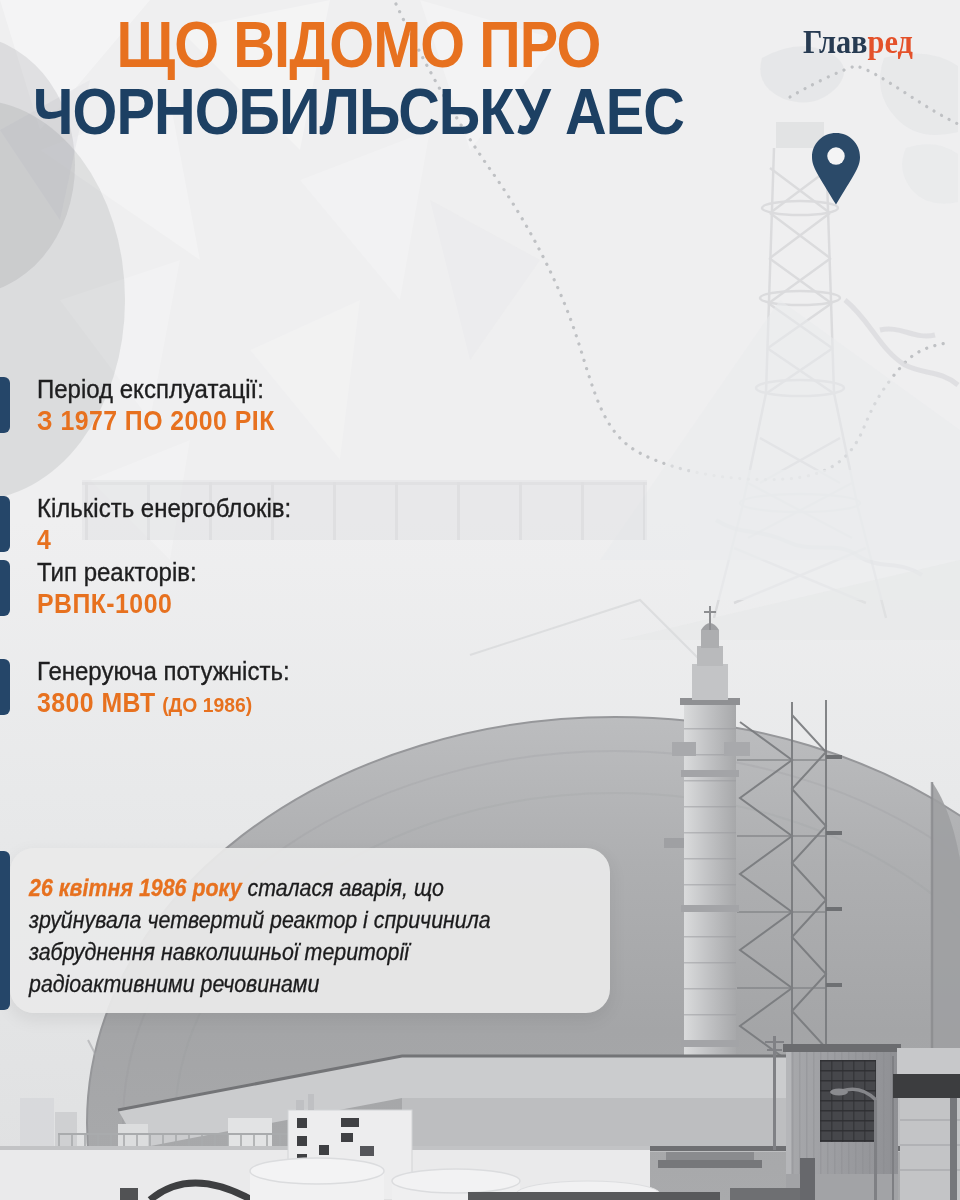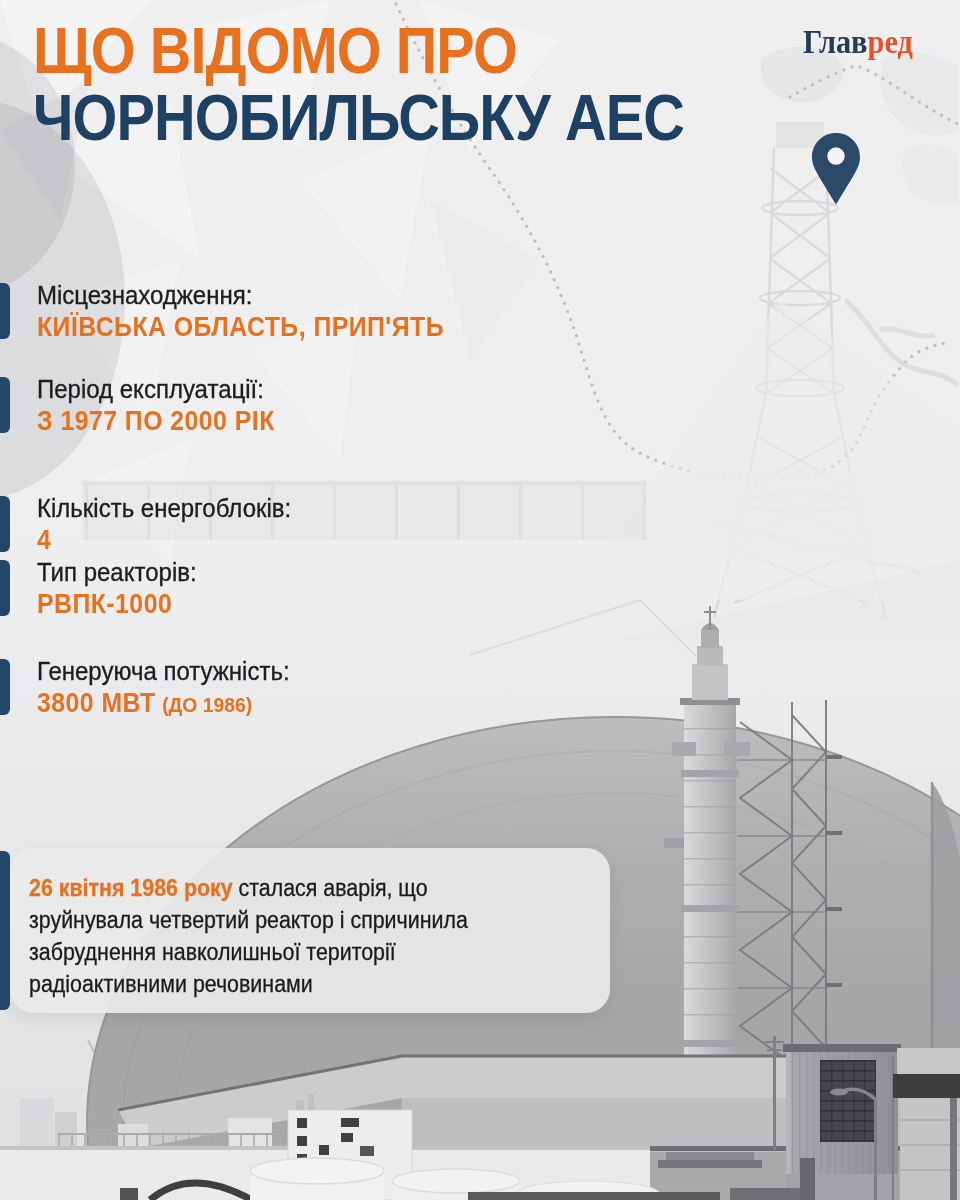--- a/index.html
+++ b/index.html
@@ -4,21 +4,21 @@
 <style>
   html,body{margin:0;padding:0;background:#cfd0d2;}
   #poster{
     position:relative;width:960px;height:1200px;overflow:hidden;
     background:#EFEFF0;
     font-family:"Liberation Sans","DejaVu Sans",sans-serif;
   }
   #bg-art{position:absolute;left:0;top:0;width:960px;height:1200px;}
 
   
-  .title{position:absolute;left:33px;top:18px;z-index:3;}
+  .title{position:absolute;left:33px;top:12px;z-index:3;text-align:center;}
   .title-line{display:block;font-weight:bold;font-size:64px;line-height:67px;
     letter-spacing:-1px;transform:scaleX(0.9);transform-origin:0 50%;white-space:nowrap;}
   .title-line.l1{color:#E7711F;}
   .title-line.l2{color:#1D4063;}
 
   .logo{position:absolute;left:803px;top:24px;z-index:3;
     font-family:"Liberation Serif","DejaVu Serif",serif;font-weight:bold;
     font-size:33px;line-height:36px;white-space:nowrap;
     transform:scaleX(0.92);transform-origin:0 50%;}
   .logo .p1{color:#273B52;}
@@ -35,21 +35,21 @@
     -webkit-text-stroke:0.35px #1E1E1F;
     transform:scaleX(0.96);transform-origin:0 50%;white-space:nowrap;}
   .fact-value{font-size:27px;line-height:34px;font-weight:bold;color:#E7711F;
     letter-spacing:0.5px;transform:scaleX(0.92);transform-origin:0 50%;white-space:nowrap;}
   .fact-value .note{font-size:21px;font-weight:bold;margin-left:7px;letter-spacing:0;}
 
   
   .card{position:absolute;left:10px;top:848px;width:600px;height:165px;z-index:3;
     background:rgba(233,233,234,0.93);border-radius:24px;
     box-shadow:0 6px 18px rgba(0,0,0,0.08);
-    padding:24px 30px 4px 19px;box-sizing:border-box;}
+    padding:24px 30px 4px 19px;box-sizing:border-box;font-style:italic;}
   .card-bar{position:absolute;left:0;top:851px;width:10px;height:159px;z-index:4;
     background:#254669;border-radius:0 6px 6px 0;}
   .card-line{font-size:23px;line-height:32px;color:#1B1B1C;
     -webkit-text-stroke:0.3px #1B1B1C;white-space:nowrap;
     transform:scaleX(0.93);transform-origin:0 50%;}
   .card-line .hl{font-weight:bold;color:#E7711F;-webkit-text-stroke:0.3px #E7711F;}
 </style>
 </head>
 <body>
 
@@ -258,27 +258,20 @@
   <div class="logo">
     <span class="p1">Глав</span><span class="p2">ред</span>
   </div>
 
   <svg class="pin" viewBox="0 0 52 78">
     <path d="M26,0 C11.5,0 0,11.5 0,26 C0,37.5 7.5,46.5 26,77.5 C44.5,46.5 52,37.5 52,26 C52,11.5 40.5,0 26,0 Z" fill="#2B4A69"></path>
     <circle cx="26" cy="25" r="9.5" fill="#F4F4F5"></circle>
   </svg>
 
 
-  <div class="fact" style="top:280px">
-    <div class="fact-bar"></div>
-    <div class="fact-text">
-      <div class="fact-label">Місцезнаходження:</div>
-      <div class="fact-value">КИЇВСЬКА ОБЛАСТЬ, ПРИП'ЯТЬ</div>
-    </div>
-  </div>
 
   <div class="fact" style="top:374px">
     <div class="fact-bar"></div>
     <div class="fact-text">
       <div class="fact-label">Період експлуатації:</div>
       <div class="fact-value">З 1977 ПО 2000 РІК</div>
     </div>
   </div>
 
   <div class="fact" style="top:493px">

